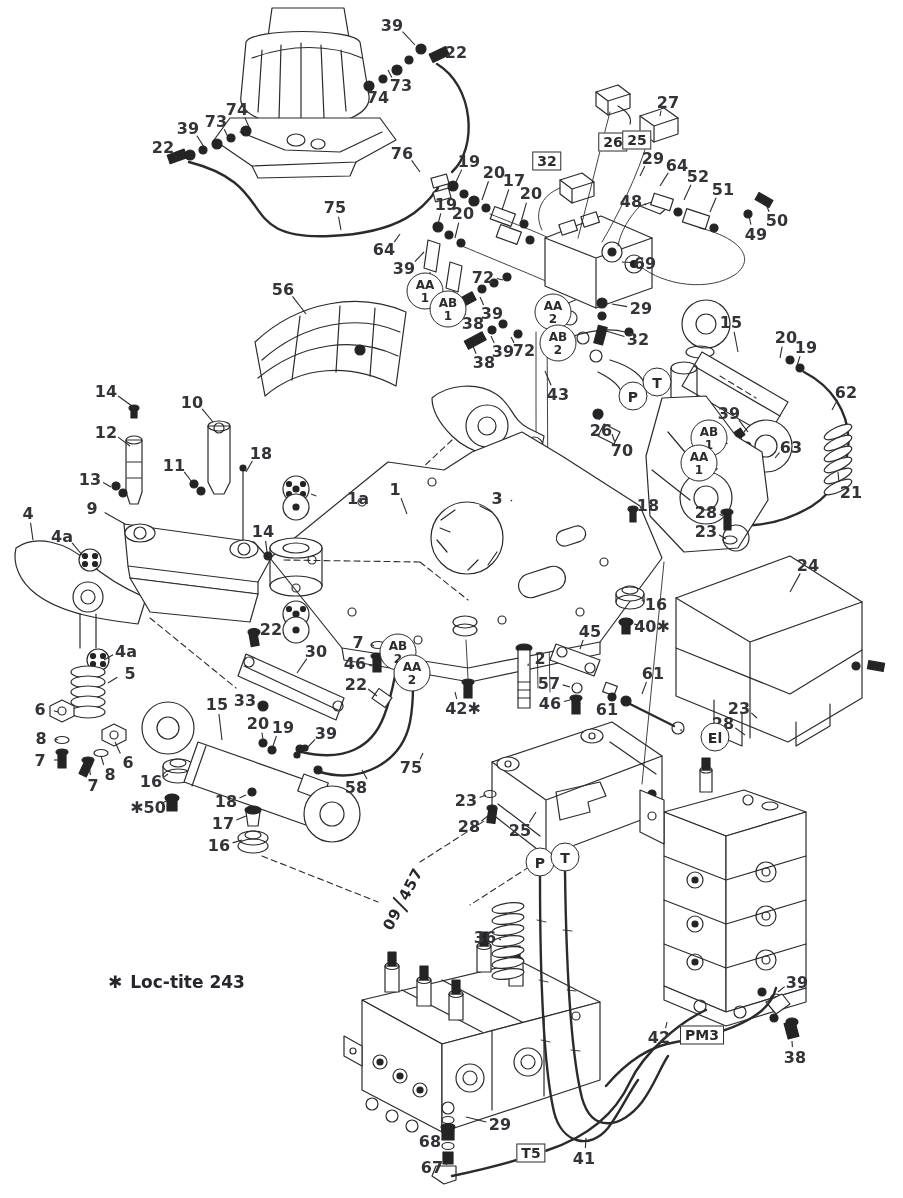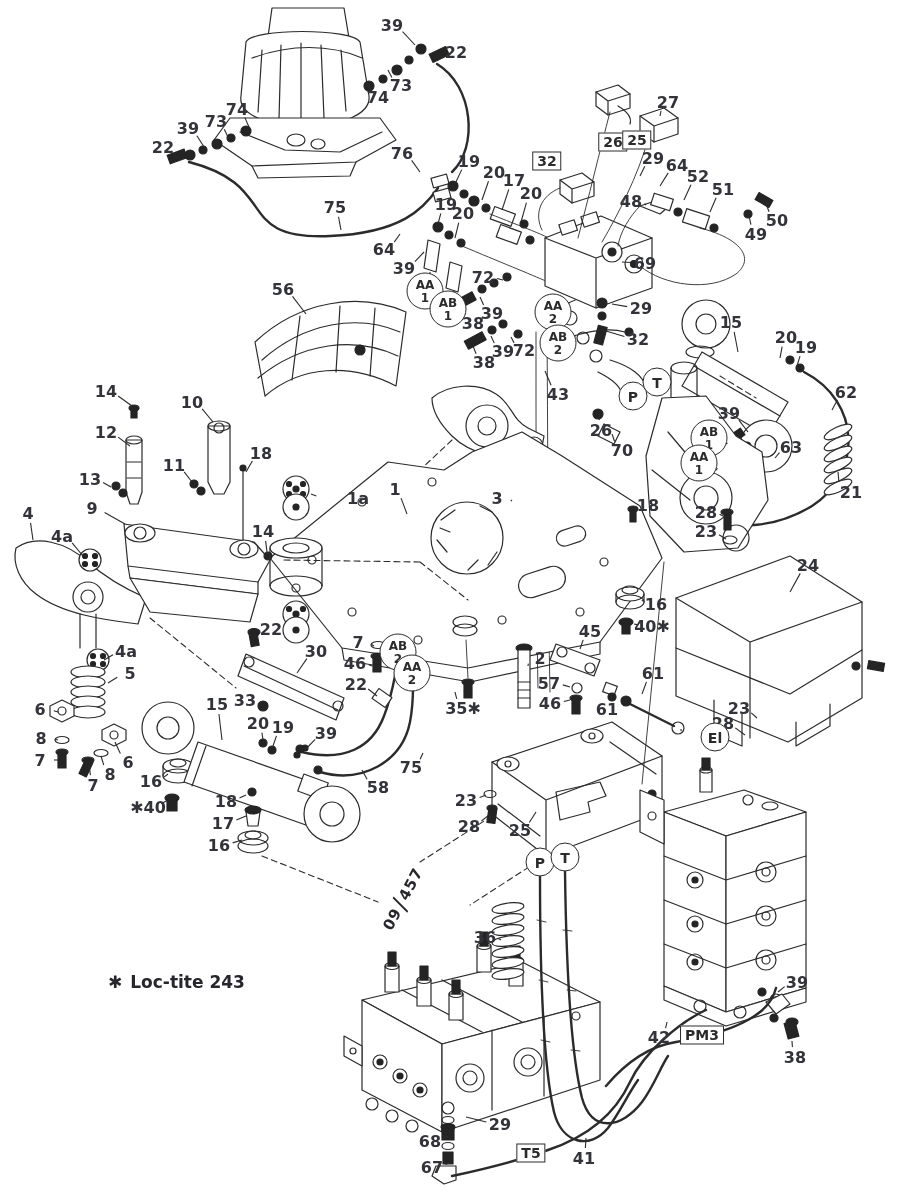--- a/index.html
+++ b/index.html
@@ -700,35 +700,35 @@
       <div class="callout" style="left: 355px; top: 663px;">46</div>
       <div class="callout" style="left: 130px; top: 673px;">5</div>
       <div class="callout" style="left: 653px; top: 673px;">61</div>
       <div class="callout" style="left: 356px; top: 684px;">22</div>
       <div class="callout" style="left: 549px; top: 683px;">57</div>
       <div class="callout" style="left: 245px; top: 700px;">33</div>
       <div class="callout" style="left: 217px; top: 704px;">15</div>
       <div class="callout" style="left: 550px; top: 703px;">46</div>
       <div class="callout" style="left: 40px; top: 709px;">6</div>
       <div class="callout" style="left: 607px; top: 709px;">61</div>
-      <div class="callout" style="left: 463px; top: 708px;">35✱</div>
+      <div class="callout" style="left: 463px; top: 708px;">42✱</div>
       <div class="callout" style="left: 739px; top: 708px;">23</div>
       <div class="callout" style="left: 723px; top: 723px;">28</div>
       <div class="callout" style="left: 258px; top: 723px;">20</div>
       <div class="callout" style="left: 283px; top: 727px;">19</div>
       <div class="callout" style="left: 326px; top: 733px;">39</div>
       <div class="callout" style="left: 41px; top: 738px;">8</div>
       <div class="callout" style="left: 128px; top: 762px;">6</div>
       <div class="callout" style="left: 40px; top: 760px;">7</div>
       <div class="callout" style="left: 110px; top: 774px;">8</div>
-      <div class="callout" style="left: 378px; top: 787px;">58</div>
+      <div class="callout" style="left: 356px; top: 787px;">58</div>
       <div class="callout" style="left: 411px; top: 767px;">75</div>
       <div class="callout" style="left: 151px; top: 781px;">16</div>
       <div class="callout" style="left: 93px; top: 785px;">7</div>
-      <div class="callout" style="left: 148px; top: 807px;">✱40</div>
+      <div class="callout" style="left: 148px; top: 807px;">✱50</div>
       <div class="callout" style="left: 226px; top: 801px;">18</div>
       <div class="callout" style="left: 466px; top: 800px;">23</div>
       <div class="callout" style="left: 223px; top: 823px;">17</div>
       <div class="callout" style="left: 469px; top: 826px;">28</div>
       <div class="callout" style="left: 520px; top: 830px;">25</div>
       <div class="callout" style="left: 219px; top: 845px;">16</div>
       <div class="callout" style="left: 485px; top: 937px;">36</div>
       <div class="callout" style="left: 797px; top: 982px;">39</div>
       <div class="callout" style="left: 659px; top: 1037px;">42</div>
       <div class="callout" style="left: 795px; top: 1057px;">38</div>

